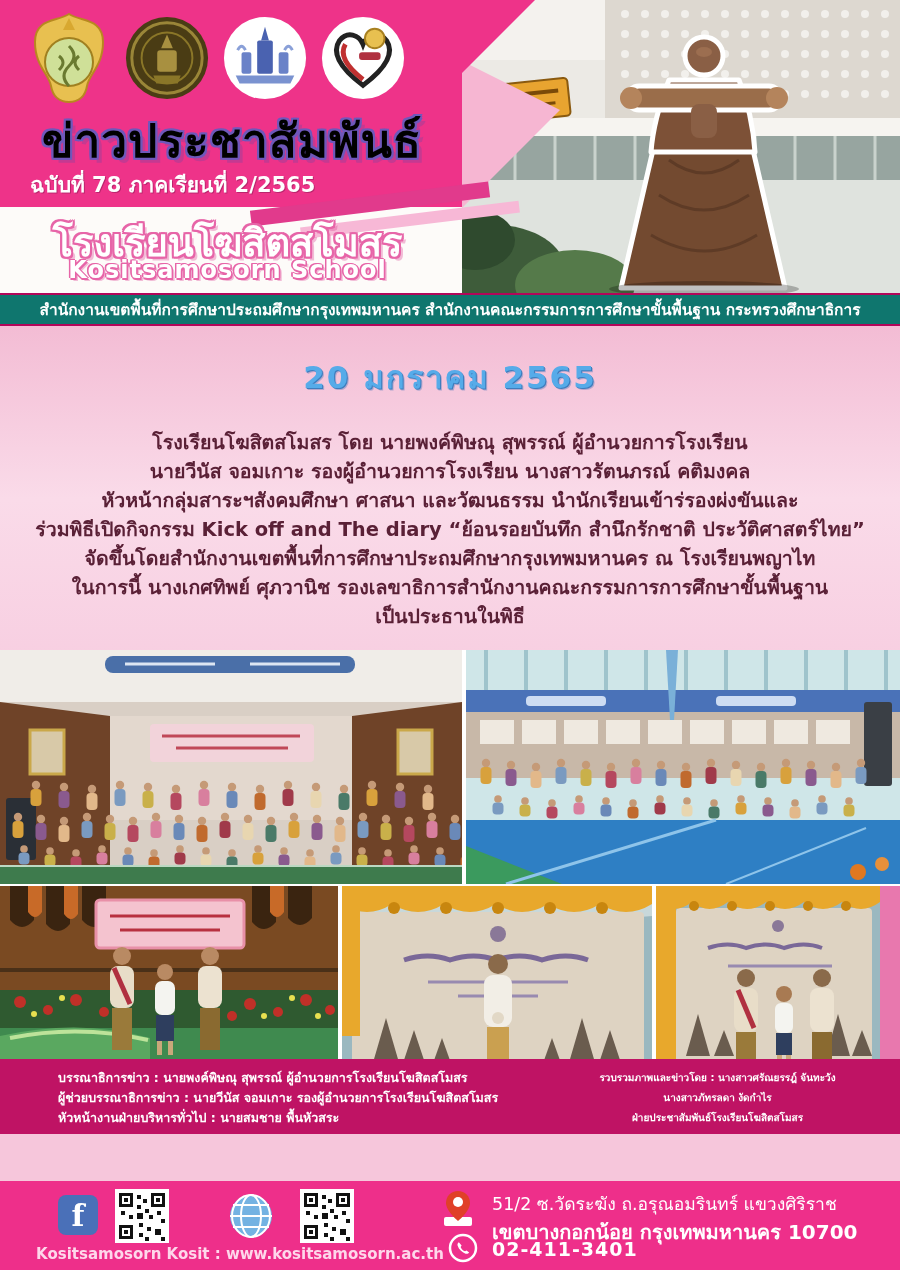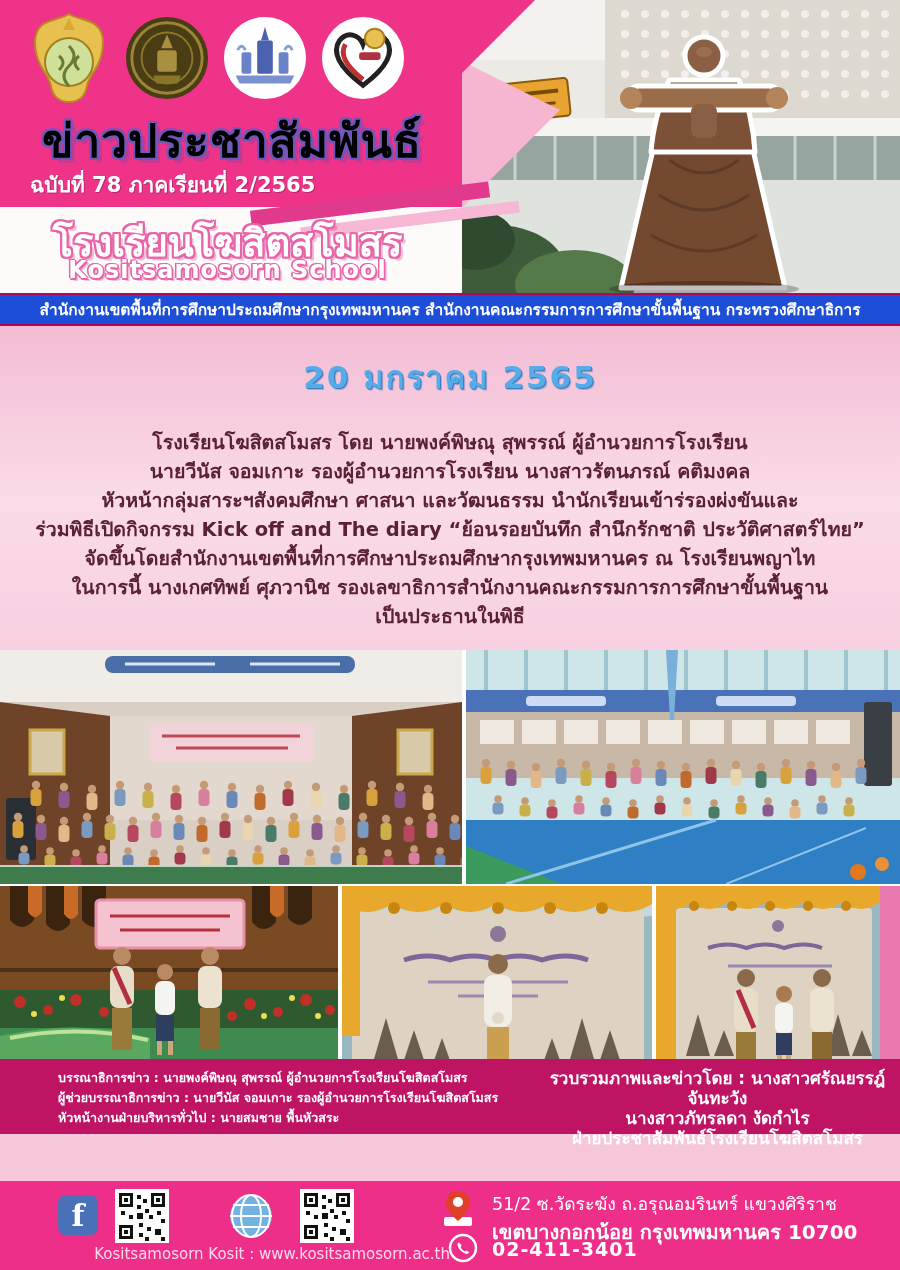--- a/index.html
+++ b/index.html
@@ -34,21 +34,21 @@
       4px 4px 0 rgba(220,70,150,.35);
   }
   .school-en{
     position:absolute;left:0;top:256px;width:455px;text-align:center;
     font-size:24px;font-weight:800;color:#ffffff;letter-spacing:1px;white-space:nowrap;
     text-shadow:1.5px 0 0 #e765a8,-1.5px 0 0 #e765a8,0 1.5px 0 #e765a8,0 -1.5px 0 #e765a8,
       1.5px 1.5px 0 #e765a8,-1.5px -1.5px 0 #e765a8,3px 3px 0 rgba(220,70,150,.35);
   }
   
   .org-strip{
-    position:absolute;left:0;top:293px;width:900px;height:33px;background:#1d4ed8;
+    position:absolute;left:0;top:293px;width:900px;height:33px;background:#0f766e;
     display:flex;align-items:center;justify-content:center;
     color:#fff;font-size:15.5px;font-weight:600;white-space:nowrap;
     border-top:2px solid #b20659;border-bottom:2px solid #b20659;box-sizing:border-box;
   }
   
   .body-area{
     position:absolute;left:0;top:326px;width:900px;height:384px;
     background:linear-gradient(#f3bcd4,#fadbe9 45%,#f7cbdf);
   }
   .article-date{
@@ -61,31 +61,31 @@
     white-space:nowrap;
   }
   
   .photos{position:absolute;left:0;top:650px;width:900px;height:456px;background:#fff;}
   .ph{position:absolute;overflow:hidden;background:#ccc;}
   .ph svg{display:block;}
   .pink-sliver{position:absolute;left:880px;top:236px;width:20px;height:220px;background:#e878ae;}
   
   .credits{position:absolute;left:0;top:1059px;width:900px;height:75px;background:#bf1364;color:#fff;}
   .credits-left{position:absolute;left:58px;top:9px;font-size:12.5px;line-height:20px;font-weight:600;}
-  .credits-right{position:absolute;left:545px;top:9px;width:345px;font-size:17px;line-height:20px;font-weight:600;text-align:center;}
+  .credits-right{position:absolute;left:545px;top:9px;width:345px;font-size:10px;line-height:20px;font-weight:600;text-align:center;}
   
   .footer-bar{position:absolute;left:0;top:1181px;width:900px;height:89px;background:#ee2f8a;color:#fff;}
   .fb-icon{position:absolute;left:58px;top:14px;width:40px;height:40px;border-radius:8px;background:#4a70b8;
     display:flex;align-items:center;justify-content:center;font-size:30px;font-weight:800;color:#fff;
     font-family:"DejaVu Serif","Liberation Serif",serif;}
   .qr{position:absolute;top:8px;width:54px;height:54px;}
   .qr1{left:115px;} .qr2{left:300px;}
   .globe{position:absolute;left:228px;top:12px;width:46px;height:46px;}
-  .social-line{position:absolute;left:30px;top:64px;width:420px;text-align:right;
-    font-size:15px;font-weight:400;color:rgba(255,230,243,.92);white-space:nowrap;}
+  .social-line{position:absolute;left:30px;top:64px;width:420px;text-align:center;
+    font-size:15px;font-weight:700;color:rgba(255,230,243,.92);white-space:nowrap;}
   .map-pin{position:absolute;left:440px;top:8px;width:36px;height:40px;}
   .addr1{position:absolute;left:492px;top:9px;font-size:17.5px;font-weight:400;white-space:nowrap;}
   .addr2{position:absolute;left:492px;top:35px;font-size:20px;font-weight:700;white-space:nowrap;}
   .phone-icon{position:absolute;left:448px;top:52px;width:30px;height:30px;}
   .phone-num{position:absolute;left:492px;top:57px;font-size:19px;font-weight:700;letter-spacing:1px;}
 </style>
 </head>
 <body>
 
 <svg width="0" height="0" style="position:absolute">

